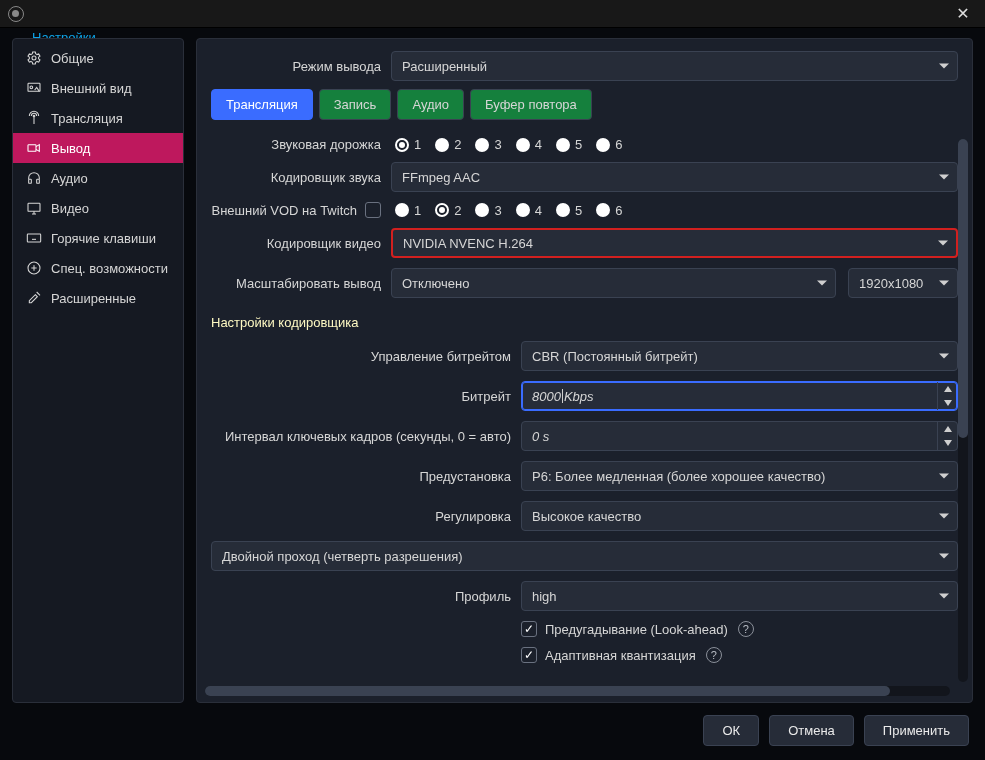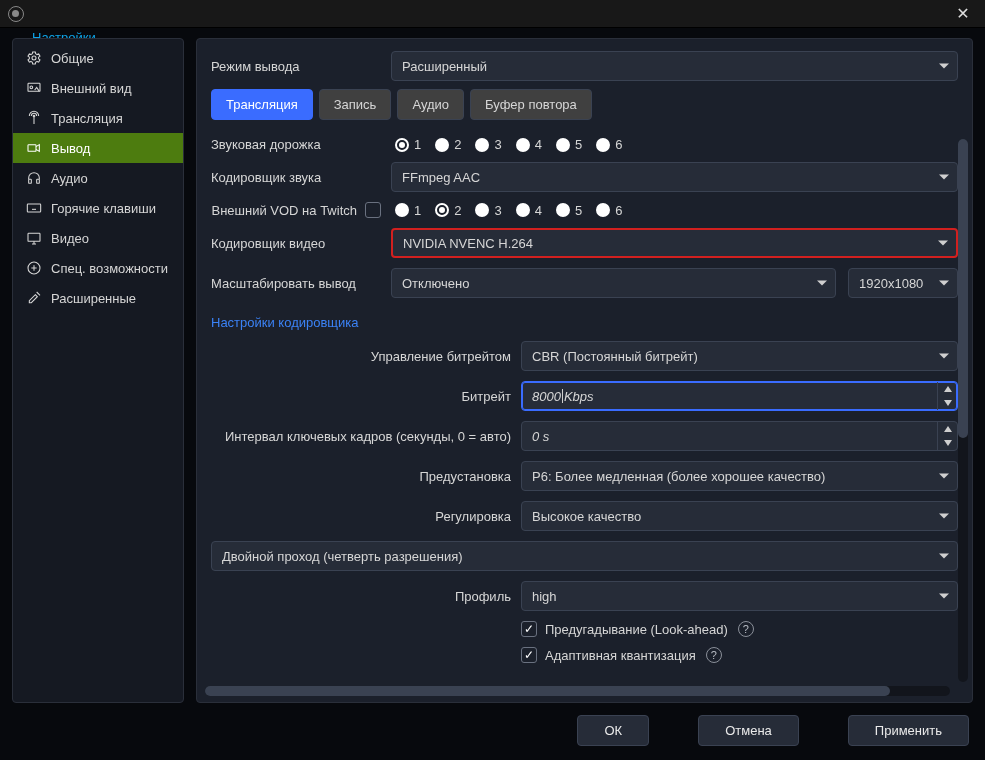--- a/index.html
+++ b/index.html
@@ -50,39 +50,39 @@
   border:1px solid #2a2f3a;
   border-radius:4px;
   padding:4px 0;
 }
 .side-item {
   display:flex; align-items:center; gap:8px;
   padding:7px 12px;
   color:#d6d6d6;
   cursor:pointer;
 }
-.side-item.active { background:#4d7c0f; color:#fff;text-align:center; }
+.side-item.active { background:#be185d; color:#fff;text-align:center; }
 .side-item .ico { width:18px; display:flex; align-items:center; justify-content:center;}
 .side-item svg { width:16px; height:16px; fill:none; stroke:currentColor; stroke-width:1.6;}
 .main {
   flex:1;
   background:#1b202b;
   border:1px solid #2a2f3a;
   border-radius:4px;
   display:flex; flex-direction:column;
   min-height:0;
   position:relative;
 }
 .toprow {
   display:flex; align-items:center;
   padding:12px 14px 8px 14px;
   gap:10px;
 }
 .label-right {
-  width:170px; color:#d6d6d6;
+  width:170px; text-align:right; color:#d6d6d6;
 }
 .wide-label { width:300px; text-align:right; color:#d6d6d6;}
 .select {
   flex:1;
   background:#262c38;
   border:1px solid #3a4252;
   border-radius:4px;
   height:30px;
   display:flex; align-items:center;
   padding:0 10px;
@@ -95,21 +95,21 @@
 .select .caret {
   position:absolute; right:8px; top:50%; transform:translateY(-50%);
   width:0;height:0;border-left:5px solid transparent;border-right:5px solid transparent;border-top:5px solid #cfcfcf;
 }
 .tabs {
   display:flex; gap:6px;
   padding:0 14px 8px 14px;
 }
 .tab {
   padding:7px 14px;
-  background:#404040;
+  background:#15803d;
   border:1px solid #3a4252;
   border-radius:4px;
   color:#d6d6d6;
   cursor:pointer;
 }
 .tab.active { background:#3a6cff; border-color:#3a6cff; color:#fff;}
 .scroll {
   flex:1; overflow:hidden; position:relative;
   padding:4px 0 0 0;
 }
@@ -134,21 +134,21 @@
 .radio.filled .dot{ background:#fff; border-color:#fff;}
 .checkbox {
   width:16px; height:16px; border:1px solid #6a7180; border-radius:3px; background:#1b202b;
   display:inline-flex; align-items:center; justify-content:center; cursor:pointer;
 }
 .checkbox.checked::after{
   content:"✓"; color:#fff; font-size:12px; line-height:1;
 }
 .section-title {
   padding:12px 14px 6px 14px;
-  color:#3b82f6;
+  color:#fef9c3;
   font-weight:500;
 }
 .spinput {
   flex:1;
   display:flex;
   background:#262c38;
   border:1px solid #3a4252;
   border-radius:4px;
   height:30px;
   align-items:stretch;
@@ -186,23 +186,22 @@
 }
 .footer {
   display:flex; justify-content:flex-end; gap:10px;
   padding:12px 4px 2px 4px;
 }
 .btn {
   background:#262c38;
   border:1px solid #3a4252;
   border-radius:4px;
   color:#eaeaea;
-  padding:7px 26px;
+  padding:7px 18px;
   cursor:pointer;
-  margin-left:39px;
 }
 .res-group{display:flex;gap:12px;flex:1;}
 .cursor{display:inline-block;width:1px;height:14px;background:#cfcfcf;vertical-align:middle;margin:0 1px;}
 </style>
 </head>
 <body>
 
 <div class="titlebar">
   <span class="logo"></span>
   <span class="title">Настройки</span>
@@ -259,34 +258,34 @@
               <path d="M4 14v-2a8 8 0 0 1 16 0v2"></path>
               <rect x="4" y="14" width="4" height="6" rx="1"></rect>
               <rect x="16" y="14" width="4" height="6" rx="1"></rect>
             </svg>
           </span>
         <span>Аудио</span>
       </div>
       <div class="side-item">
         <span class="ico">
             <svg viewBox="0 0 24 24">
+              <rect x="3" y="5" width="18" height="12" rx="1"></rect>
+              <path d="M9 21h6M12 17v4"></path>
+            </svg>
+          </span>
+        <span>Видео</span>
+      </div>
+      <div class="side-item">
+        <span class="ico">
+            <svg viewBox="0 0 24 24">
               <rect x="2" y="6" width="20" height="12" rx="1"></rect>
               <path d="M6 10h0M10 10h0M14 10h0M18 10h0M6 14h0M18 14h0M9 14h6"></path>
             </svg>
           </span>
         <span>Горячие клавиши</span>
-      </div>
-      <div class="side-item">
-        <span class="ico">
-            <svg viewBox="0 0 24 24">
-              <rect x="3" y="5" width="18" height="12" rx="1"></rect>
-              <path d="M9 21h6M12 17v4"></path>
-            </svg>
-          </span>
-        <span>Видео</span>
       </div>
       <div class="side-item">
         <span class="ico">
             <svg viewBox="0 0 24 24">
               <circle cx="12" cy="12" r="9"></circle>
               <path d="M12 8v8M8 12h8"></path>
             </svg>
           </span>
         <span>Спец. возможности</span>
       </div>

